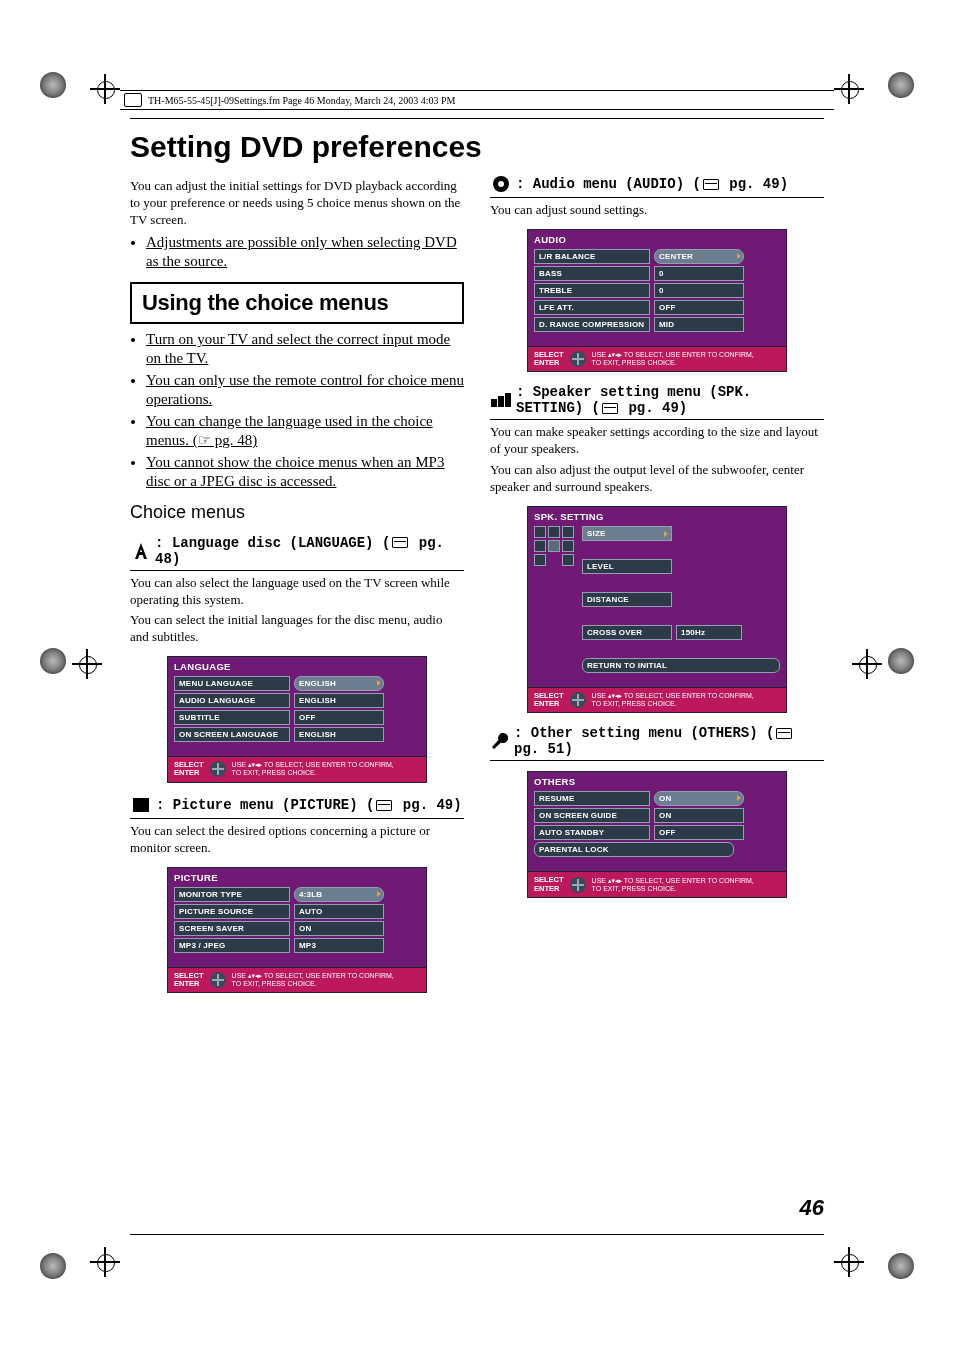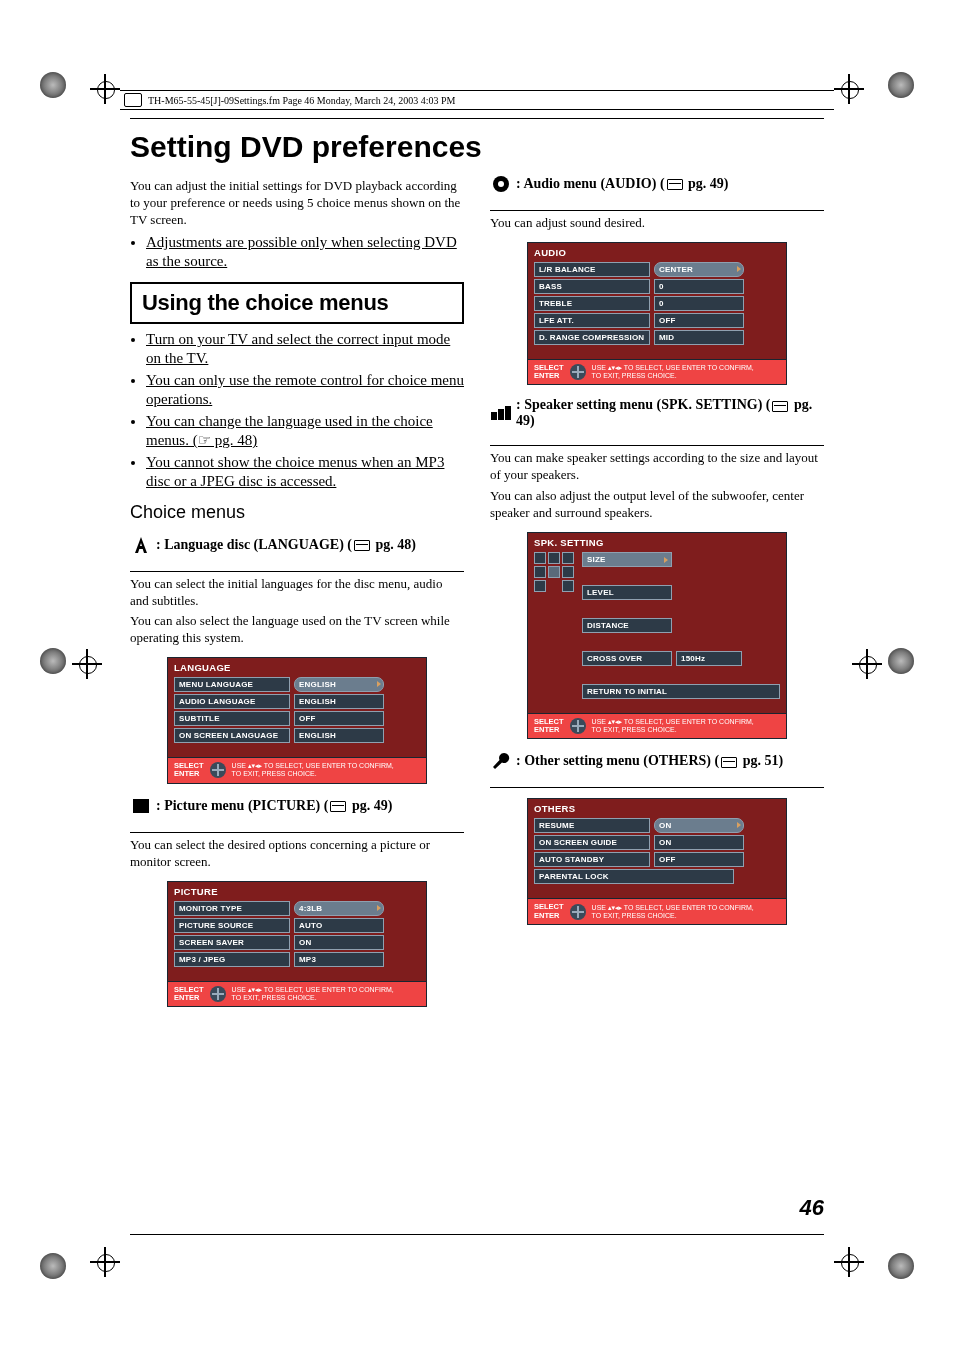--- a/index.html
+++ b/index.html
@@ -113,25 +113,25 @@
     margin: 10px 0 6px 0;
     letter-spacing: -0.3px;
   }
   h2.sub {
     font-family: Arial, Helvetica, sans-serif;
     font-weight: normal;
     font-size: 18px;
     margin: 10px 0 4px 0;
   }
   .menu-heading {
-    font-family: Liberation Serif, serif;
+    font-family: Liberation Mono, monospace;
     font-weight: bold;
     font-size: 14px;
     border-bottom: 1.5px solid #000;
-    padding-bottom: 16px;
+    padding-bottom: 3px;
     margin-top: 12px;
     margin-bottom: 4px;
     display: flex;
     align-items: center;
     gap: 4px;
   }
   .menu-heading .icon {
     width: 22px;
     height: 20px;
     display: inline-flex;
@@ -145,21 +145,21 @@
 
   
   .osd {
     width: 260px;
     margin: 10px auto 6px auto;
     font-family: Arial, Helvetica, sans-serif;
     font-size: 9px;
     color: #fff;
   }
   .osd .panel {
-    background: #7f1d1d;
+    background: #701a75;
     border: 1px solid #1a2530;
     padding: 4px 6px 14px 6px;
   }
   .osd .panel-title-row{
     display:flex;justify-content:space-between;align-items:center;margin-bottom:4px;
   }
   .osd .panel-title {
     font-weight: bold;
     font-size: 9.5px;
     letter-spacing: 0.3px;
@@ -187,23 +187,23 @@
     font-weight: bold;
     font-size: 8px;
     letter-spacing: 0.2px;
   }
   .osd .label { flex: 0 0 106px; }
   .osd .value { flex: 0 0 80px; position:relative;}
   .osd .value.hilite { background:#6b7d8e;border-radius:7px; }
   .osd .value .tri{
     position:absolute;right:2px;top:3px;width:0;height:0;border-top:3px solid transparent;border-bottom:3px solid transparent;border-left:4px solid #d8a060;
   }
-  .osd .fullrow { flex: 0 0 190px; }
+  .osd .fullrow { flex: 0 0 190px; border-radius: 6px; }
   .osd .footer {
-    background: #ef4444;
+    background: #be185d;
     border: 1px solid #1a2530;
     border-top: none;
     padding: 4px 6px;
     display:flex;
     gap:6px;
     align-items:center;
   }
   .osd .footer .fl{font-size:7.5px;font-weight:bold;line-height:1.1}
   .osd .footer .pad{
     width:16px;height:16px;border-radius:50%;background:#3a4a5a;position:relative;flex-shrink:0;
@@ -299,22 +299,22 @@
         <h2 class="sub">Choice menus</h2>
 
         <div class="menu-heading">
           <span class="icon">
             <svg viewBox="0 0 20 20" width="20" height="20">
                 <path d="M10 2 L16 18 L13 18 L11.7 14 L8.3 14 L7 18 L4 18 Z M9 11 L11 11 L10 8 Z" fill="#000"></path>
               </svg>
           </span>
           <span><span>: Language disc (LANGUAGE) (</span><span class="ref-icon"></span><span> pg. 48)</span></span>
         </div>
+        <p class="body">You can also select the language used on the TV screen while operating this system.</p>
         <p class="body">You can select the initial languages for the disc menu, audio and subtitles.</p>
-        <p class="body">You can also select the language used on the TV screen while operating this system.</p>
 
         <div class="osd">
           <div class="panel">
             <div class="panel-title-row">
               <span class="panel-title">LANGUAGE</span>
               <span class="tab-icons">
                   <span></span>
                   <span></span>
                   <span></span>
                   <span></span>
@@ -412,21 +412,21 @@
 
         <div class="menu-heading" style="margin-top:0">
           <span class="icon">
             <svg viewBox="0 0 20 20" width="20" height="20">
                 <circle cx="10" cy="10" r="8" fill="#000"></circle>
                 <circle cx="10" cy="10" r="3" fill="#fff"></circle>
               </svg>
           </span>
           <span><span>: Audio menu (AUDIO) (</span><span class="ref-icon"></span><span> pg. 49)</span></span>
         </div>
-        <p class="body">You can adjust sound desired.</p>
+        <p class="body">You can adjust sound settings.</p>
 
         <div class="osd">
           <div class="panel">
             <div class="panel-title-row">
               <span class="panel-title">AUDIO</span>
               <span class="tab-icons">
                   <span></span>
                   <span></span>
                   <span></span>
                   <span></span>

